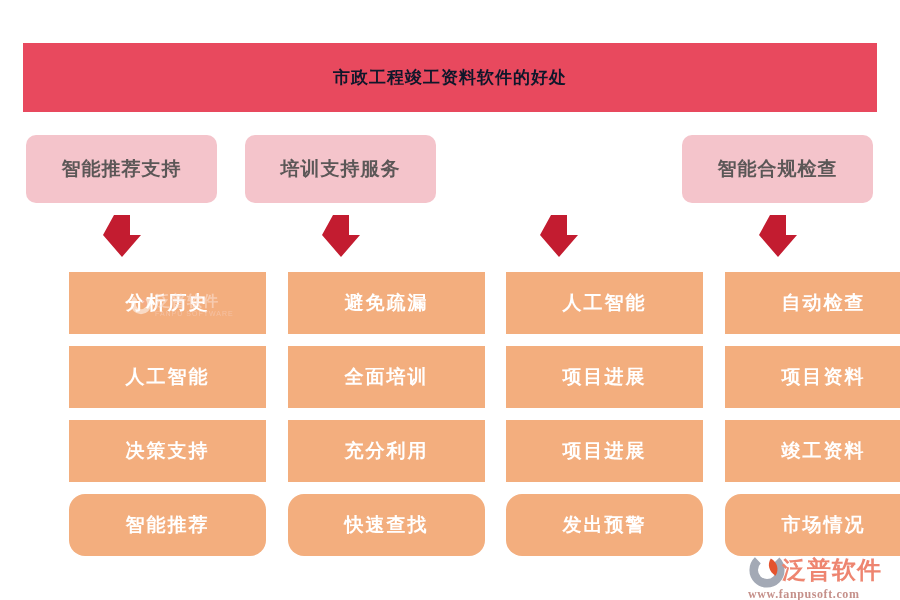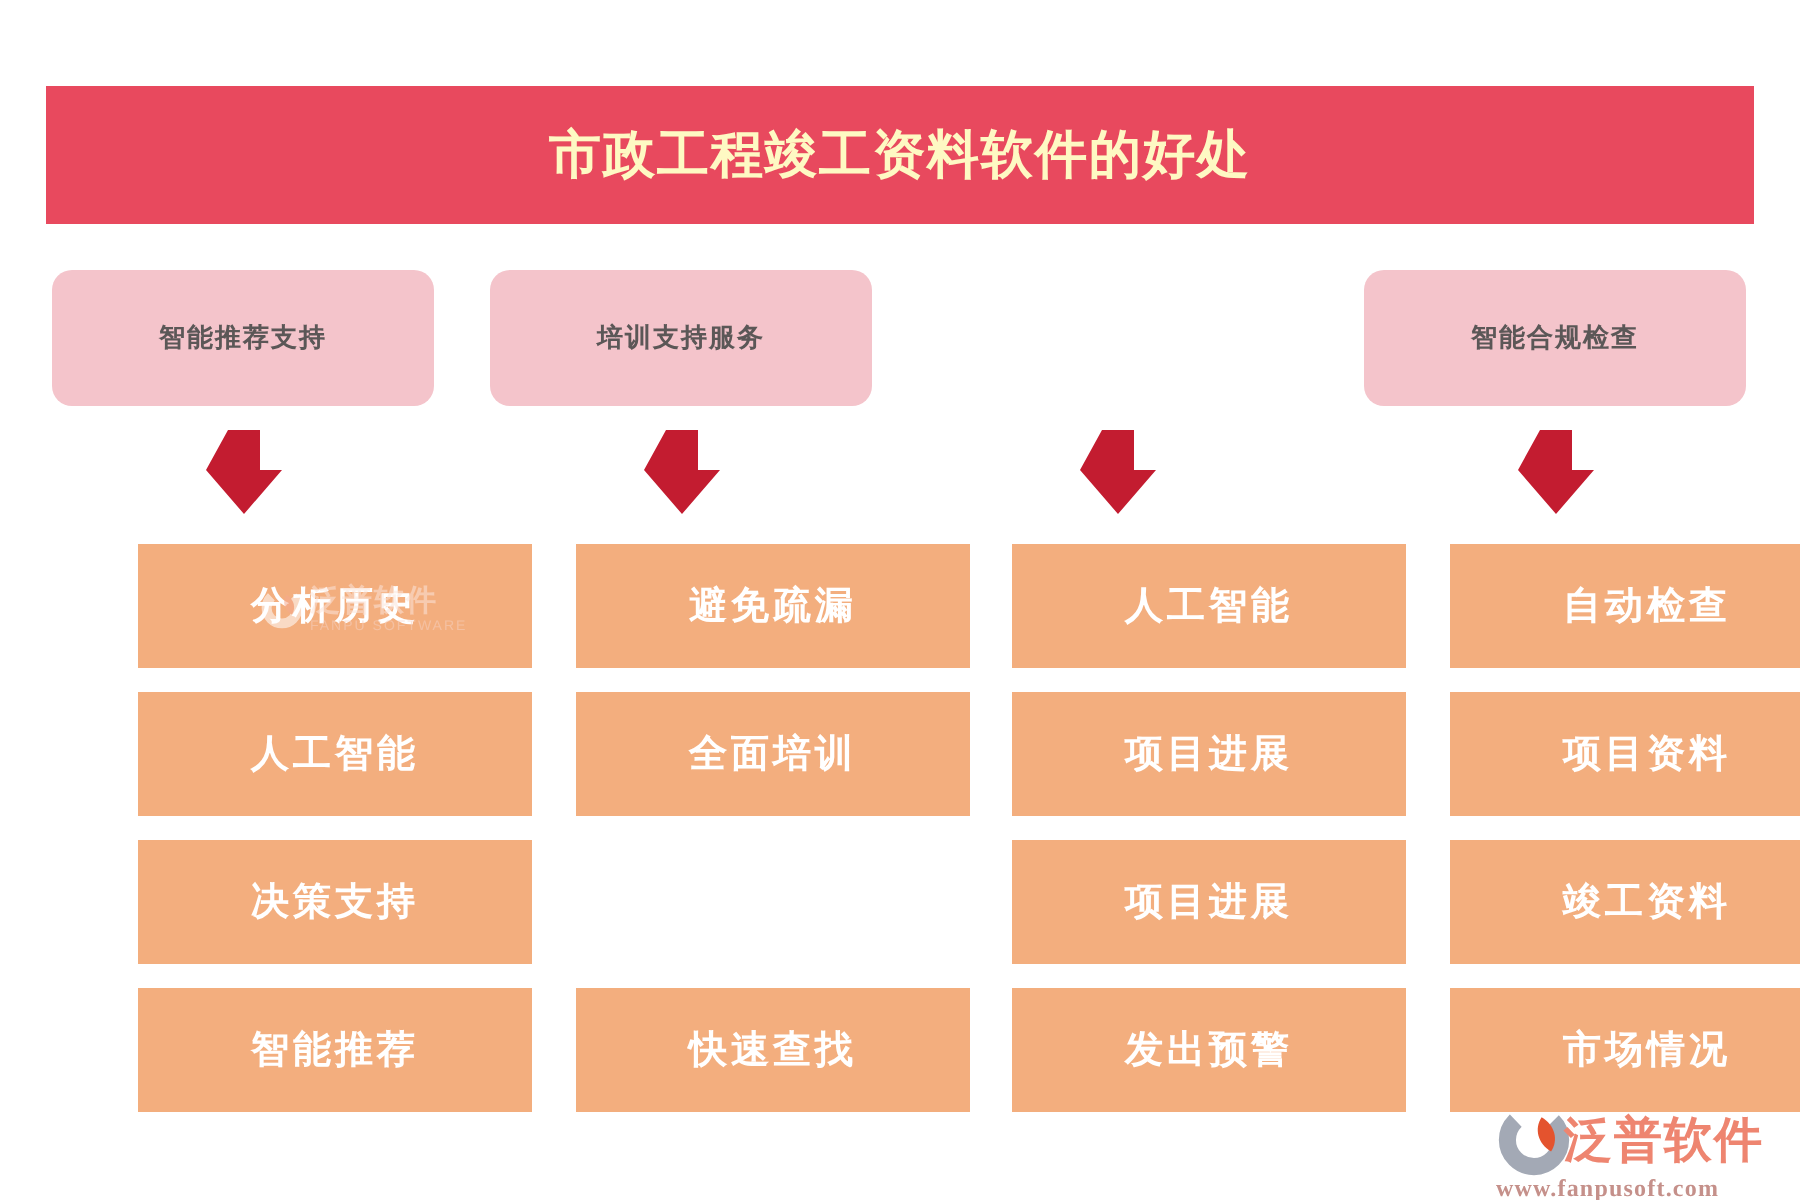--- a/index.html
+++ b/index.html
@@ -24,22 +24,22 @@
     top: 43px;
     width: 854px;
     height: 69px;
     background: var(--banner-red);
     display: flex;
     align-items: center;
     justify-content: center;
   }
   .banner h1 {
     margin: 0;
-    color: #fef9c3;
-    font-size: 26px;
+    color: #0f172a;
+    font-size: 17px;
     font-weight: bold;
     letter-spacing: 1px;
   }
   
   .column {
     position: absolute;
     top: 0;
     width: 197px;
     height: 600px;
   }
@@ -48,21 +48,21 @@
     left: 3px;
     top: 135px;
     width: 191px;
     height: 68px;
     background: var(--pink);
     border-radius: 10px;
     display: flex;
     align-items: center;
     justify-content: center;
     color: var(--pink-text);
-    font-size: 13px;
+    font-size: 19px;
     font-weight: bold;
     letter-spacing: 1px;
   }
   .arrow {
     position: absolute;
     left: 80px;
     top: 215px;
     width: 38px;
     height: 42px;
   }
@@ -78,21 +78,21 @@
     justify-content: center;
     color: var(--box-text);
     font-size: 19px;
     font-weight: bold;
     letter-spacing: 2px;
     margin-left: 46px;
   }
   .box.r0 { top: 272px; }
   .box.r1 { top: 346px; }
   .box.r2 { top: 420px; }
-  .box.r3 { top: 494px; }
+  .box.r3 { top: 494px; border-radius: 16px; }
   
   .watermark {
     position: absolute;
     left: 130px;
     top: 292px;
     display: flex;
     align-items: flex-start;
     opacity: 0.55;
     pointer-events: none;
   }
@@ -157,20 +157,21 @@
     <div class="box r3">智能推荐</div>
   </div>
 
   <div class="column" style="left:242px">
     <div class="chip">培训支持服务</div>
     <svg class="arrow" viewBox="0 0 38 42">
         <polygon points="11,0 27,0 27,20 38,20 19,42 0,20"></polygon>
       </svg>
     <div class="box r0">避免疏漏</div>
     <div class="box r1">全面培训</div>
+    <div class="box r2">充分利用</div>
     <div class="box r3">快速查找</div>
   </div>
 
   <div class="column" style="left:460px">
     <svg class="arrow" viewBox="0 0 38 42">
         <polygon points="11,0 27,0 27,20 38,20 19,42 0,20"></polygon>
       </svg>
     <div class="box r0">人工智能</div>
     <div class="box r1">项目进展</div>
     <div class="box r2">项目进展</div>

